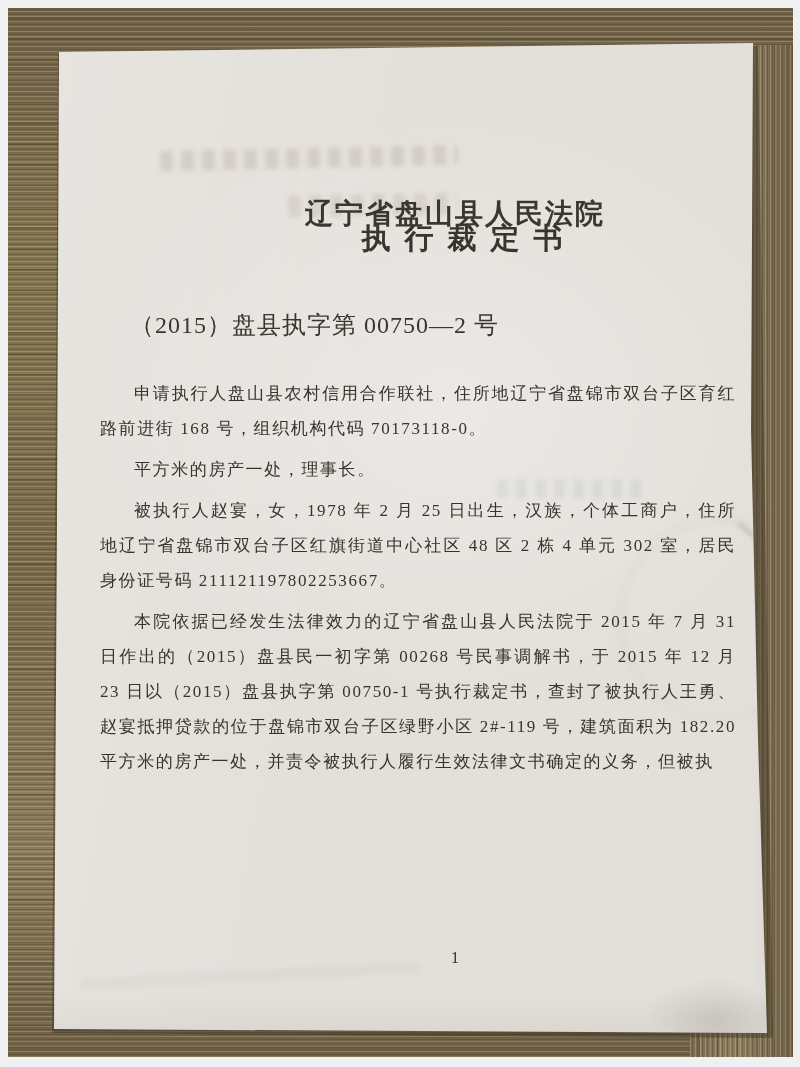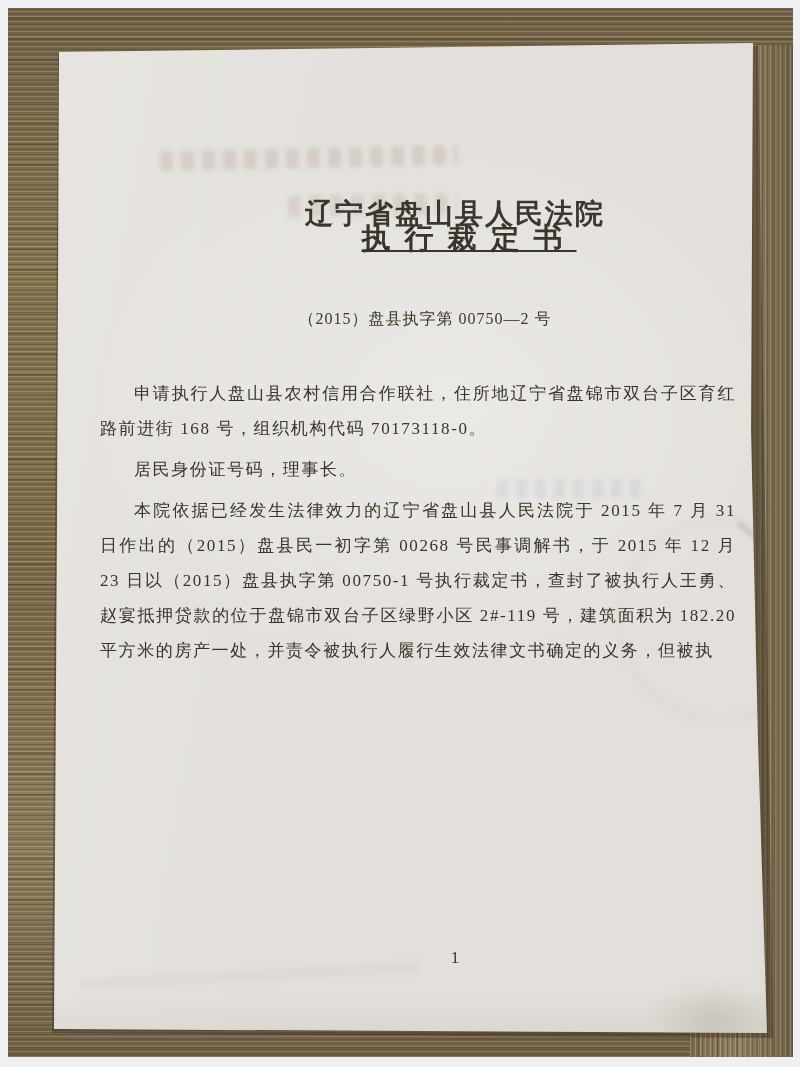--- a/index.html
+++ b/index.html
@@ -94,25 +94,24 @@
   .court-name{
     position:absolute;left:130px;top:176px;width:650px;
     text-align:center;font-size:28px;font-weight:700;letter-spacing:2px;
     color:#3a3731;
     margin-top:19px;
   }
   .doc-title{
     position:absolute;left:144px;top:219px;width:650px;
     text-align:center;font-size:29px;font-weight:700;letter-spacing:14px;
     color:#38352f;
-    text-decoration:underline;
   }
   .case-number{
     position:absolute;left:130px;top:309px;width:590px;
-    text-align:center;font-size:16px;letter-spacing:1px;color:#3a362f;
+    text-align:left;font-size:24px;letter-spacing:1px;color:#3a362f;
   }
   .doc-body{
     position:absolute;left:100px;top:376px;width:636px;
     font-size:17px;line-height:35px;letter-spacing:1.6px;
     text-align:justify;color:#38342d;
   }
   .doc-body p{margin:0 0 6px 0;text-indent:2em;}
   .page-number{
     position:absolute;left:130px;top:948px;width:650px;
     text-align:center;font-size:17px;color:#3a362f;
@@ -136,21 +135,22 @@
     <div class="seal-bleed"></div>
 
     <div class="court-name">辽宁省盘山县人民法院</div>
 
     <div class="doc-title">执行裁定书</div>
 
     <div class="case-number">（2015）盘县执字第 00750—2 号</div>
 
     <div class="doc-body">
       <p>申请执行人盘山县农村信用合作联社，住所地辽宁省盘锦市双台子区育红路前进街 168 号，组织机构代码 70173118-0。</p>
-      <p>居民身份证号码，理事长。</p>
+      <p>平方米的房产一处，理事长。</p>
+      <p>被执行人赵宴，女，1978 年 2 月 25 日出生，汉族，个体工商户，住所地辽宁省盘锦市双台子区红旗街道中心社区 48 区 2 栋 4 单元 302 室，居民身份证号码 211121197802253667。</p>
       <p>本院依据已经发生法律效力的辽宁省盘山县人民法院于 2015 年 7 月 31 日作出的（2015）盘县民一初字第 00268 号民事调解书，于 2015 年 12 月 23 日以（2015）盘县执字第 00750-1 号执行裁定书，查封了被执行人王勇、赵宴抵押贷款的位于盘锦市双台子区绿野小区 2#-119 号，建筑面积为 182.20 平方米的房产一处，并责令被执行人履行生效法律文书确定的义务，但被执</p>
     </div>
 
     <div class="page-number">1</div>
 
     <div class="crease crease-bottom-right"></div>
     <div class="crease crease-bottom-left"></div>
     <div class="crease crease-right-mid"></div>
   </div>
 

